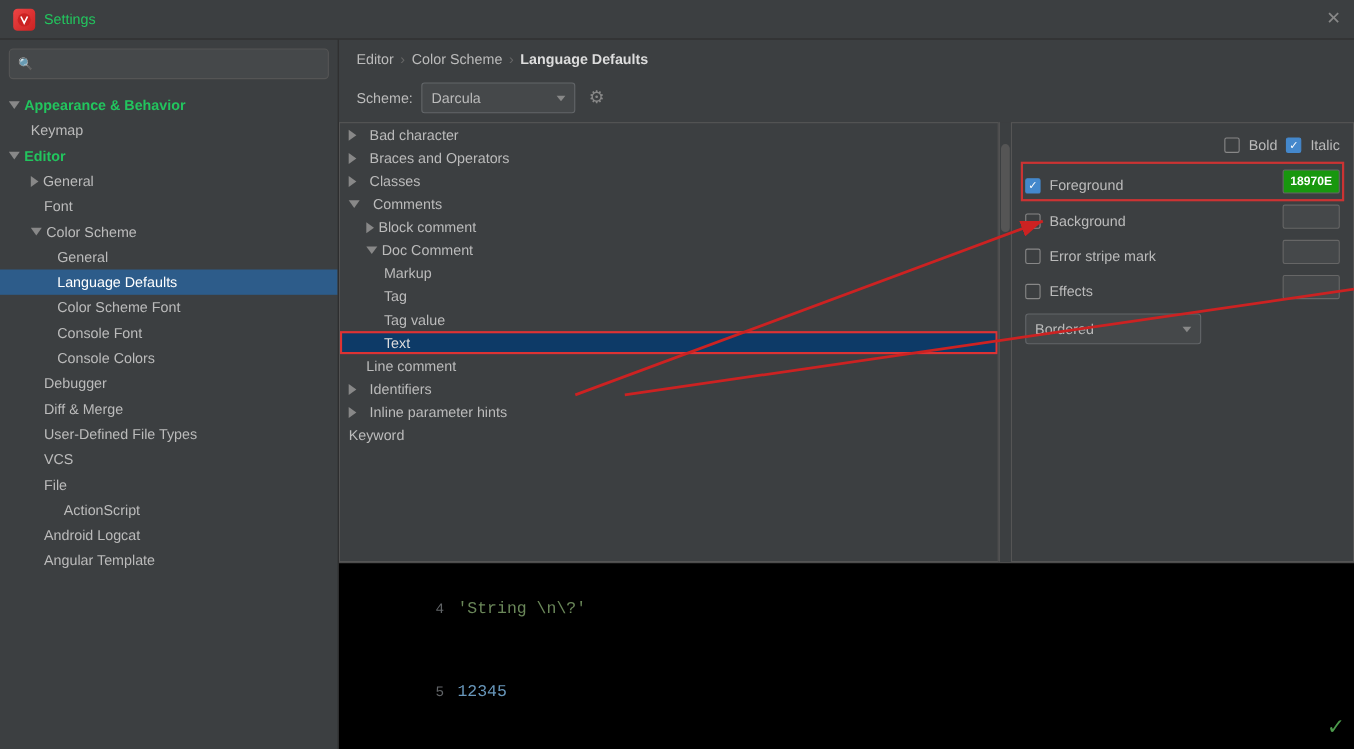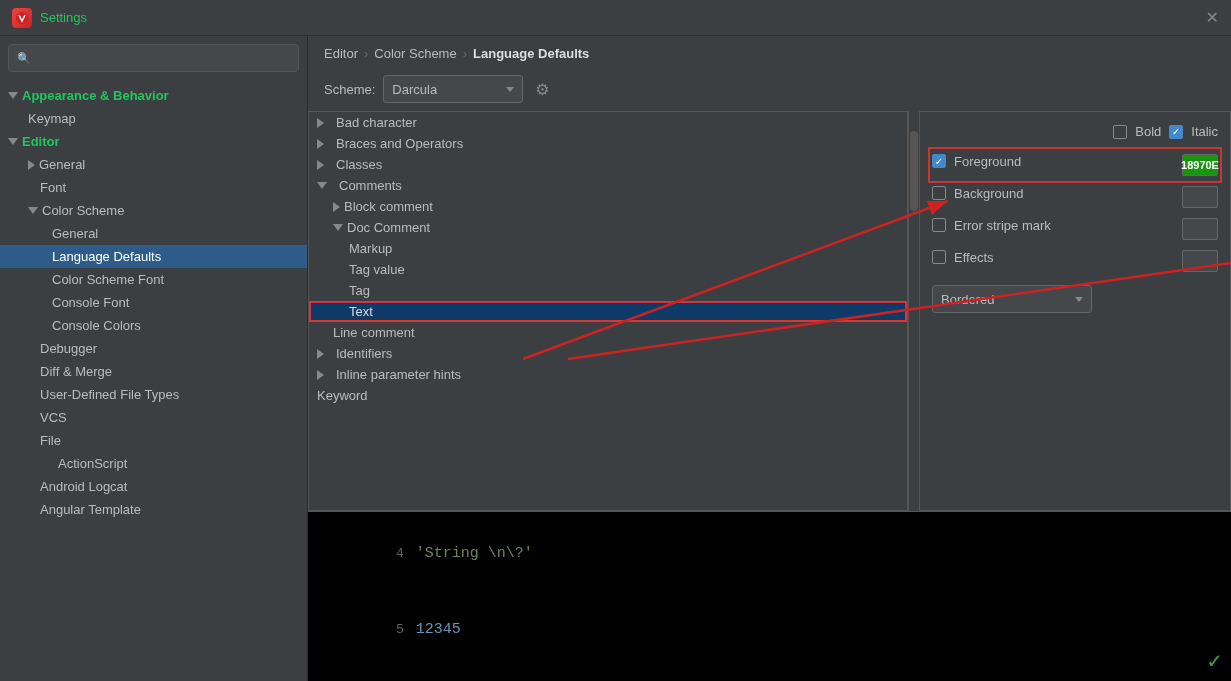--- a/index.html
+++ b/index.html
@@ -250,26 +250,26 @@
       display: flex;
       align-items: center;
       justify-content: flex-end;
       gap: 8px;
       padding: 4px 0 8px;
       margin-bottom: 4px;
     }
 
     .color-row {
       display: flex;
-      align-items: flex-start;
+      align-items: flex-end;
       gap: 8px;
       padding: 3px 0;
     }
     .color-swatch {
-      width: 36px;
+      width: 52px;
       height: 22px;
       border: 1px solid #666;
       border-radius: 2px;
       flex-shrink: 0;
     }
     .color-swatch.green { background: #18970E; }
     .color-swatch.empty { background: #45484a; }
 
     .settings-row-label {
       flex: 1;
@@ -539,25 +539,25 @@
         <div class="tree-item tree-item-l2">
           <span class="triangle-down"></span>
           <span>Doc Comment</span>
         </div>
 
         <div class="tree-item tree-item-l3">
           <span>Markup</span>
         </div>
 
         <div class="tree-item tree-item-l3">
+          <span>Tag</span>
+        </div>
+
+        <div class="tree-item tree-item-l3">
           <span>Tag value</span>
-        </div>
-
-        <div class="tree-item tree-item-l3">
-          <span>Tag</span>
         </div>
 
         <div class="tree-item tree-item-l3 selected" style="outline: 2px solid #dd3333; outline-offset:-2px;">
           <span>Text</span>
         </div>
 
         <div class="tree-item tree-item-l2">
           <span>Line comment</span>
         </div>
 

